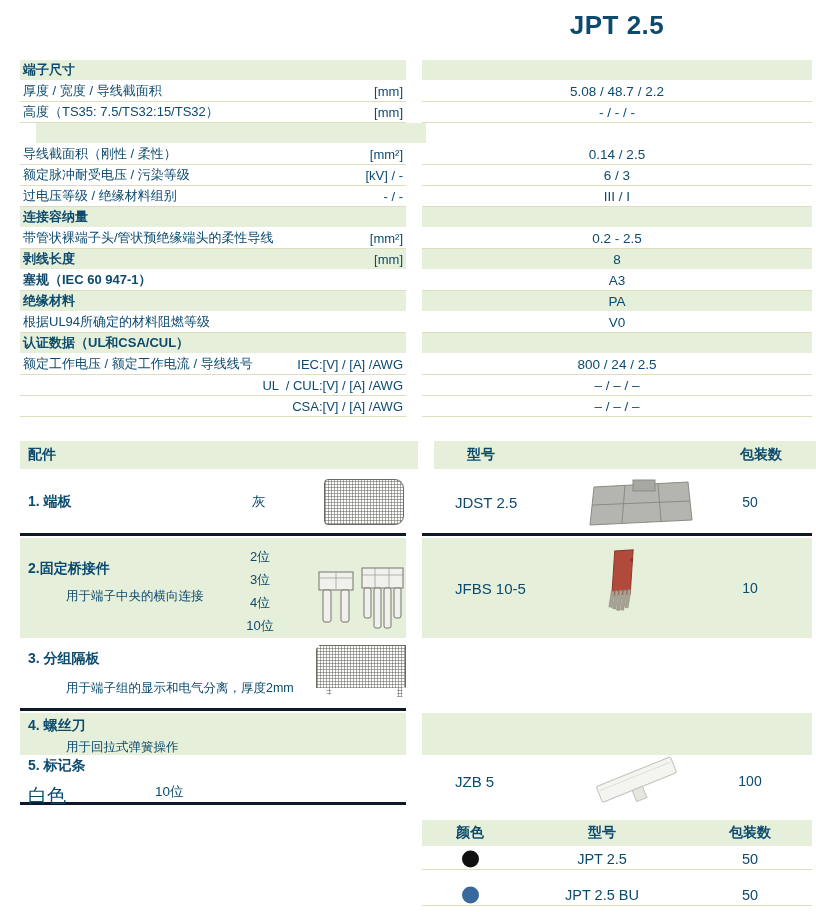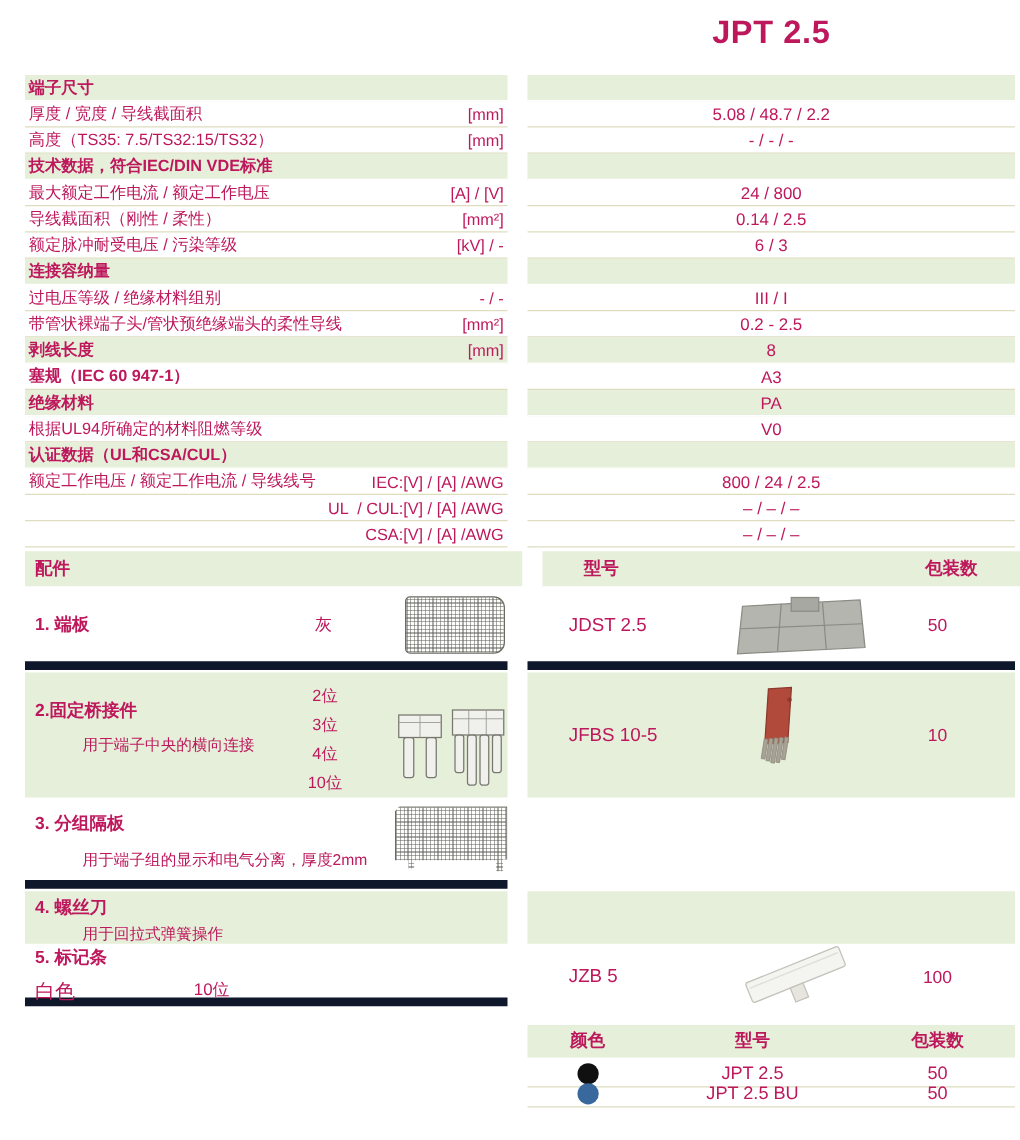--- a/index.html
+++ b/index.html
@@ -1,17 +1,17 @@
 <!DOCTYPE html>
 <html><head>
 <meta charset="utf-8">
 <style>
   html,body{margin:0;padding:0;background:#fff;}
   .page{position:relative;width:816px;height:912px;background:#fff;overflow:hidden;
-        font-family:"Liberation Sans","DejaVu Sans",sans-serif;color:#be185d;}
+        font-family:"Liberation Sans","DejaVu Sans",sans-serif;color:#0c4a6e;}
   .g{background:#e6efd9;}
   .b{font-weight:bold;}
   
   .title{position:absolute;left:422px;top:10px;width:390px;text-align:center;
          font-size:26px;font-weight:bold;letter-spacing:.5px;}
   
   .spec{position:absolute;left:20px;top:60px;width:792px;}
   .sr{display:flex;height:21px;box-sizing:border-box;}
   .sr .l{width:386px;display:flex;justify-content:space-between;align-items:center;
          padding:0 3px;box-sizing:border-box;font-size:13px;}
@@ -22,21 +22,21 @@
   .sr .l.g,.sr .r.g{border-bottom:1px solid #fff;align-items:center;}
   .unit{font-size:13px;white-space:pre;}
   
   .acc-head{position:absolute;left:20px;top:441px;display:flex;height:28px;}
   .ah-l{width:398px;display:flex;align-items:center;padding-left:8px;box-sizing:border-box;font-size:14px;}
   .ah-gap{width:16px;background:#fff;}
   .ah-r{width:390px;display:flex;align-items:center;justify-content:space-between;
         padding:0 42px 0 33px;box-sizing:border-box;font-size:14px;font-weight:bold;}
   
   .arow{position:absolute;box-sizing:border-box;}
-  .hairb{border-bottom:7px solid #0f172a;}
+  .hairb{border-bottom:3px solid #0f172a;}
   .aname{position:absolute;left:8px;font-size:14px;font-weight:bold;white-space:nowrap;}
   .adesc{position:absolute;left:8px;font-size:12.5px;white-space:nowrap;margin-left:38px;}
   .vcenter{top:50%;transform:translateY(-50%);}
   .hatch{background-color:#fdfdfb;border:1px solid #6b6b64;
          background-image:repeating-linear-gradient(0deg,rgba(90,90,85,.5) 0 1px,transparent 1px 3px),
                           repeating-linear-gradient(90deg,rgba(90,90,85,.5) 0 1px,transparent 1px 3px);}
   .endplate{position:absolute;right:2px;top:50%;transform:translateY(-50%);
             width:78px;height:44px;border-radius:4px 9px 9px 4px;}
   .partition{position:absolute;right:0;top:5px;width:88px;height:54px;
              clip-path:polygon(4% 0,100% 0,100% 76%,96% 76%,96% 93%,90% 93%,90% 77%,17% 77%,17% 89%,12% 89%,12% 77%,0 77%,0 7%);}
@@ -47,21 +47,21 @@
   .pm{position:absolute;left:33px;top:50%;transform:translateY(-50%);font-size:15px;white-space:nowrap;}
   .pi{position:absolute;left:163px;width:118px;text-align:center;top:50%;transform:translateY(-50%);}
   .pq{position:absolute;left:296px;width:64px;text-align:center;top:50%;transform:translateY(-50%);font-size:14px;}
   
   .vhead{position:absolute;left:422px;top:820px;width:390px;height:26px;font-size:14px;font-weight:bold;}
   .vrow{position:absolute;left:422px;width:390px;height:22px;font-size:14.5px;border-bottom:1px solid #deddc0;box-sizing:border-box;}
   .vc{position:absolute;left:20px;width:56px;text-align:center;top:50%;transform:translateY(-50%);}
   .vm{position:absolute;left:100px;width:160px;text-align:center;top:50%;transform:translateY(-50%);}
   .vq{position:absolute;left:296px;width:64px;text-align:center;top:50%;transform:translateY(-50%);}
   .a1-color{position:absolute;left:232px;top:50%;transform:translateY(-50%);font-size:13.5px;}
-  .a5-color{position:absolute;left:8px;top:26px;font-size:16px;}
+  .a5-color{position:absolute;left:8px;top:26px;font-size:19px;}
   .a5-pos{position:absolute;left:135px;top:26px;font-size:13.5px;}
   svg{display:block;}
 </style>
 </head>
 <body>
 
 <div class="page">
 
   <div class="title">JPT 2.5</div>
 
@@ -84,66 +84,54 @@
       </div>
     <div class="sr line">
         <div class="l">
           <span>高度（TS35: 7.5/TS32:15/TS32）</span>
           <span class="unit">[mm]</span>
         </div>
         <div class="gap"></div>
         <div class="r">- / - / -</div>
       </div>
     <div class="sr">
-        <div class="l g b">
-          <span>技术数据，符合IEC/DIN VDE标准</span>
-          <span class="unit"></span>
-        </div>
         <div class="gap"></div>
         <div class="r g"></div>
-      </div>
-    <div class="sr line">
-        <div class="l">
-          <span>最大额定工作电流 / 额定工作电压</span>
-          <span class="unit">[A] / [V]</span>
-        </div>
-        <div class="gap"></div>
-        <div class="r">24 / 800</div>
       </div>
     <div class="sr line">
         <div class="l">
           <span>导线截面积（刚性 / 柔性）</span>
           <span class="unit">[mm²]</span>
         </div>
         <div class="gap"></div>
         <div class="r">0.14 / 2.5</div>
       </div>
     <div class="sr line">
         <div class="l">
           <span>额定脉冲耐受电压 / 污染等级</span>
           <span class="unit">[kV] / -</span>
         </div>
         <div class="gap"></div>
         <div class="r">6 / 3</div>
       </div>
+    <div class="sr line">
+        <div class="l">
+          <span>过电压等级 / 绝缘材料组别</span>
+          <span class="unit">- / -</span>
+        </div>
+        <div class="gap"></div>
+        <div class="r">III / I</div>
+      </div>
     <div class="sr">
         <div class="l g b">
           <span>连接容纳量</span>
           <span class="unit"></span>
         </div>
         <div class="gap"></div>
         <div class="r g"></div>
-      </div>
-    <div class="sr line">
-        <div class="l">
-          <span>过电压等级 / 绝缘材料组别</span>
-          <span class="unit">- / -</span>
-        </div>
-        <div class="gap"></div>
-        <div class="r">III / I</div>
       </div>
     <div class="sr line">
         <div class="l">
           <span>带管状裸端子头/管状预绝缘端头的柔性导线</span>
           <span class="unit">[mm²]</span>
         </div>
         <div class="gap"></div>
         <div class="r">0.2 - 2.5</div>
       </div>
     <div class="sr">
@@ -323,21 +311,21 @@
   </div>
   <div class="vrow" style="top:848px;">
     <span class="vc">
       <svg width="19" height="19" viewBox="0 0 19 19" style="display:inline-block;vertical-align:middle;">
         <circle cx="9.5" cy="9.5" r="8.5" fill="#101010"></circle>
       </svg>
     </span>
     <span class="vm">JPT 2.5</span>
     <span class="vq">50</span>
   </div>
-  <div class="vrow" style="top:864px;">
+  <div class="vrow" style="top:884px;">
     <span class="vc">
       <svg width="19" height="19" viewBox="0 0 19 19" style="display:inline-block;vertical-align:middle;">
         <circle cx="9.5" cy="9.5" r="8.5" fill="#38689c"></circle>
       </svg>
     </span>
     <span class="vm">JPT 2.5 BU</span>
     <span class="vq">50</span>
   </div>
 
 </div>

